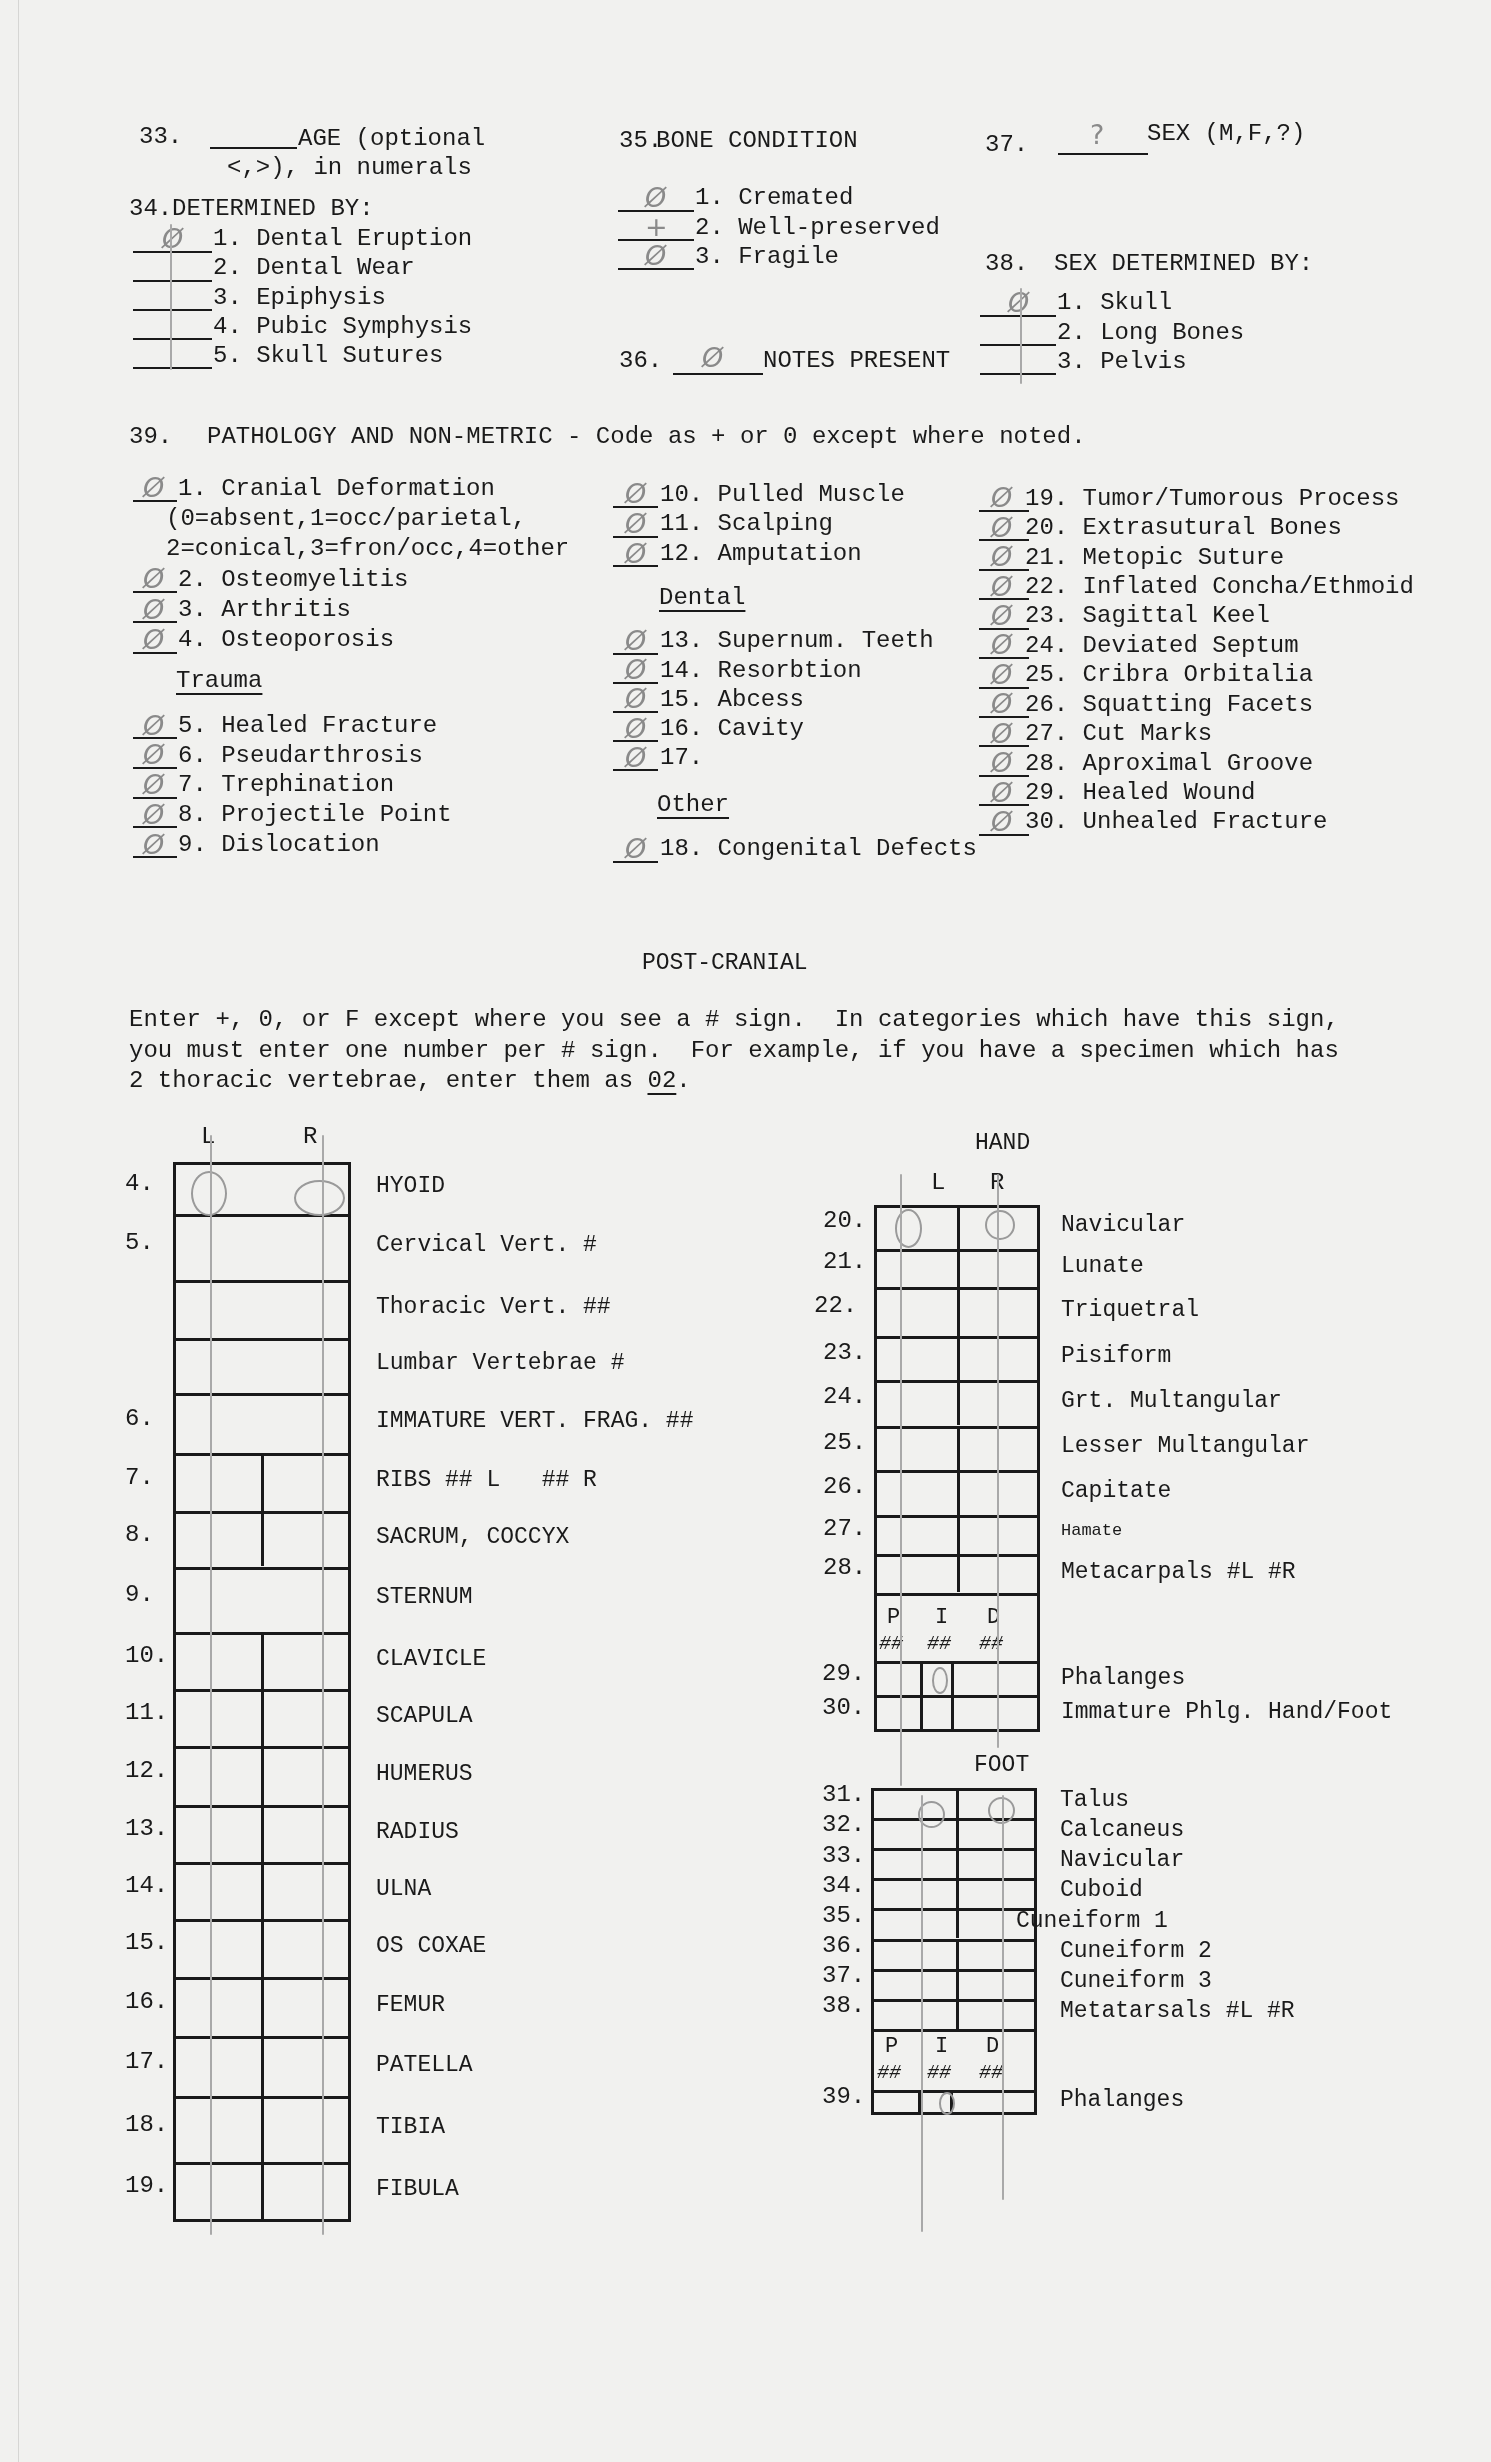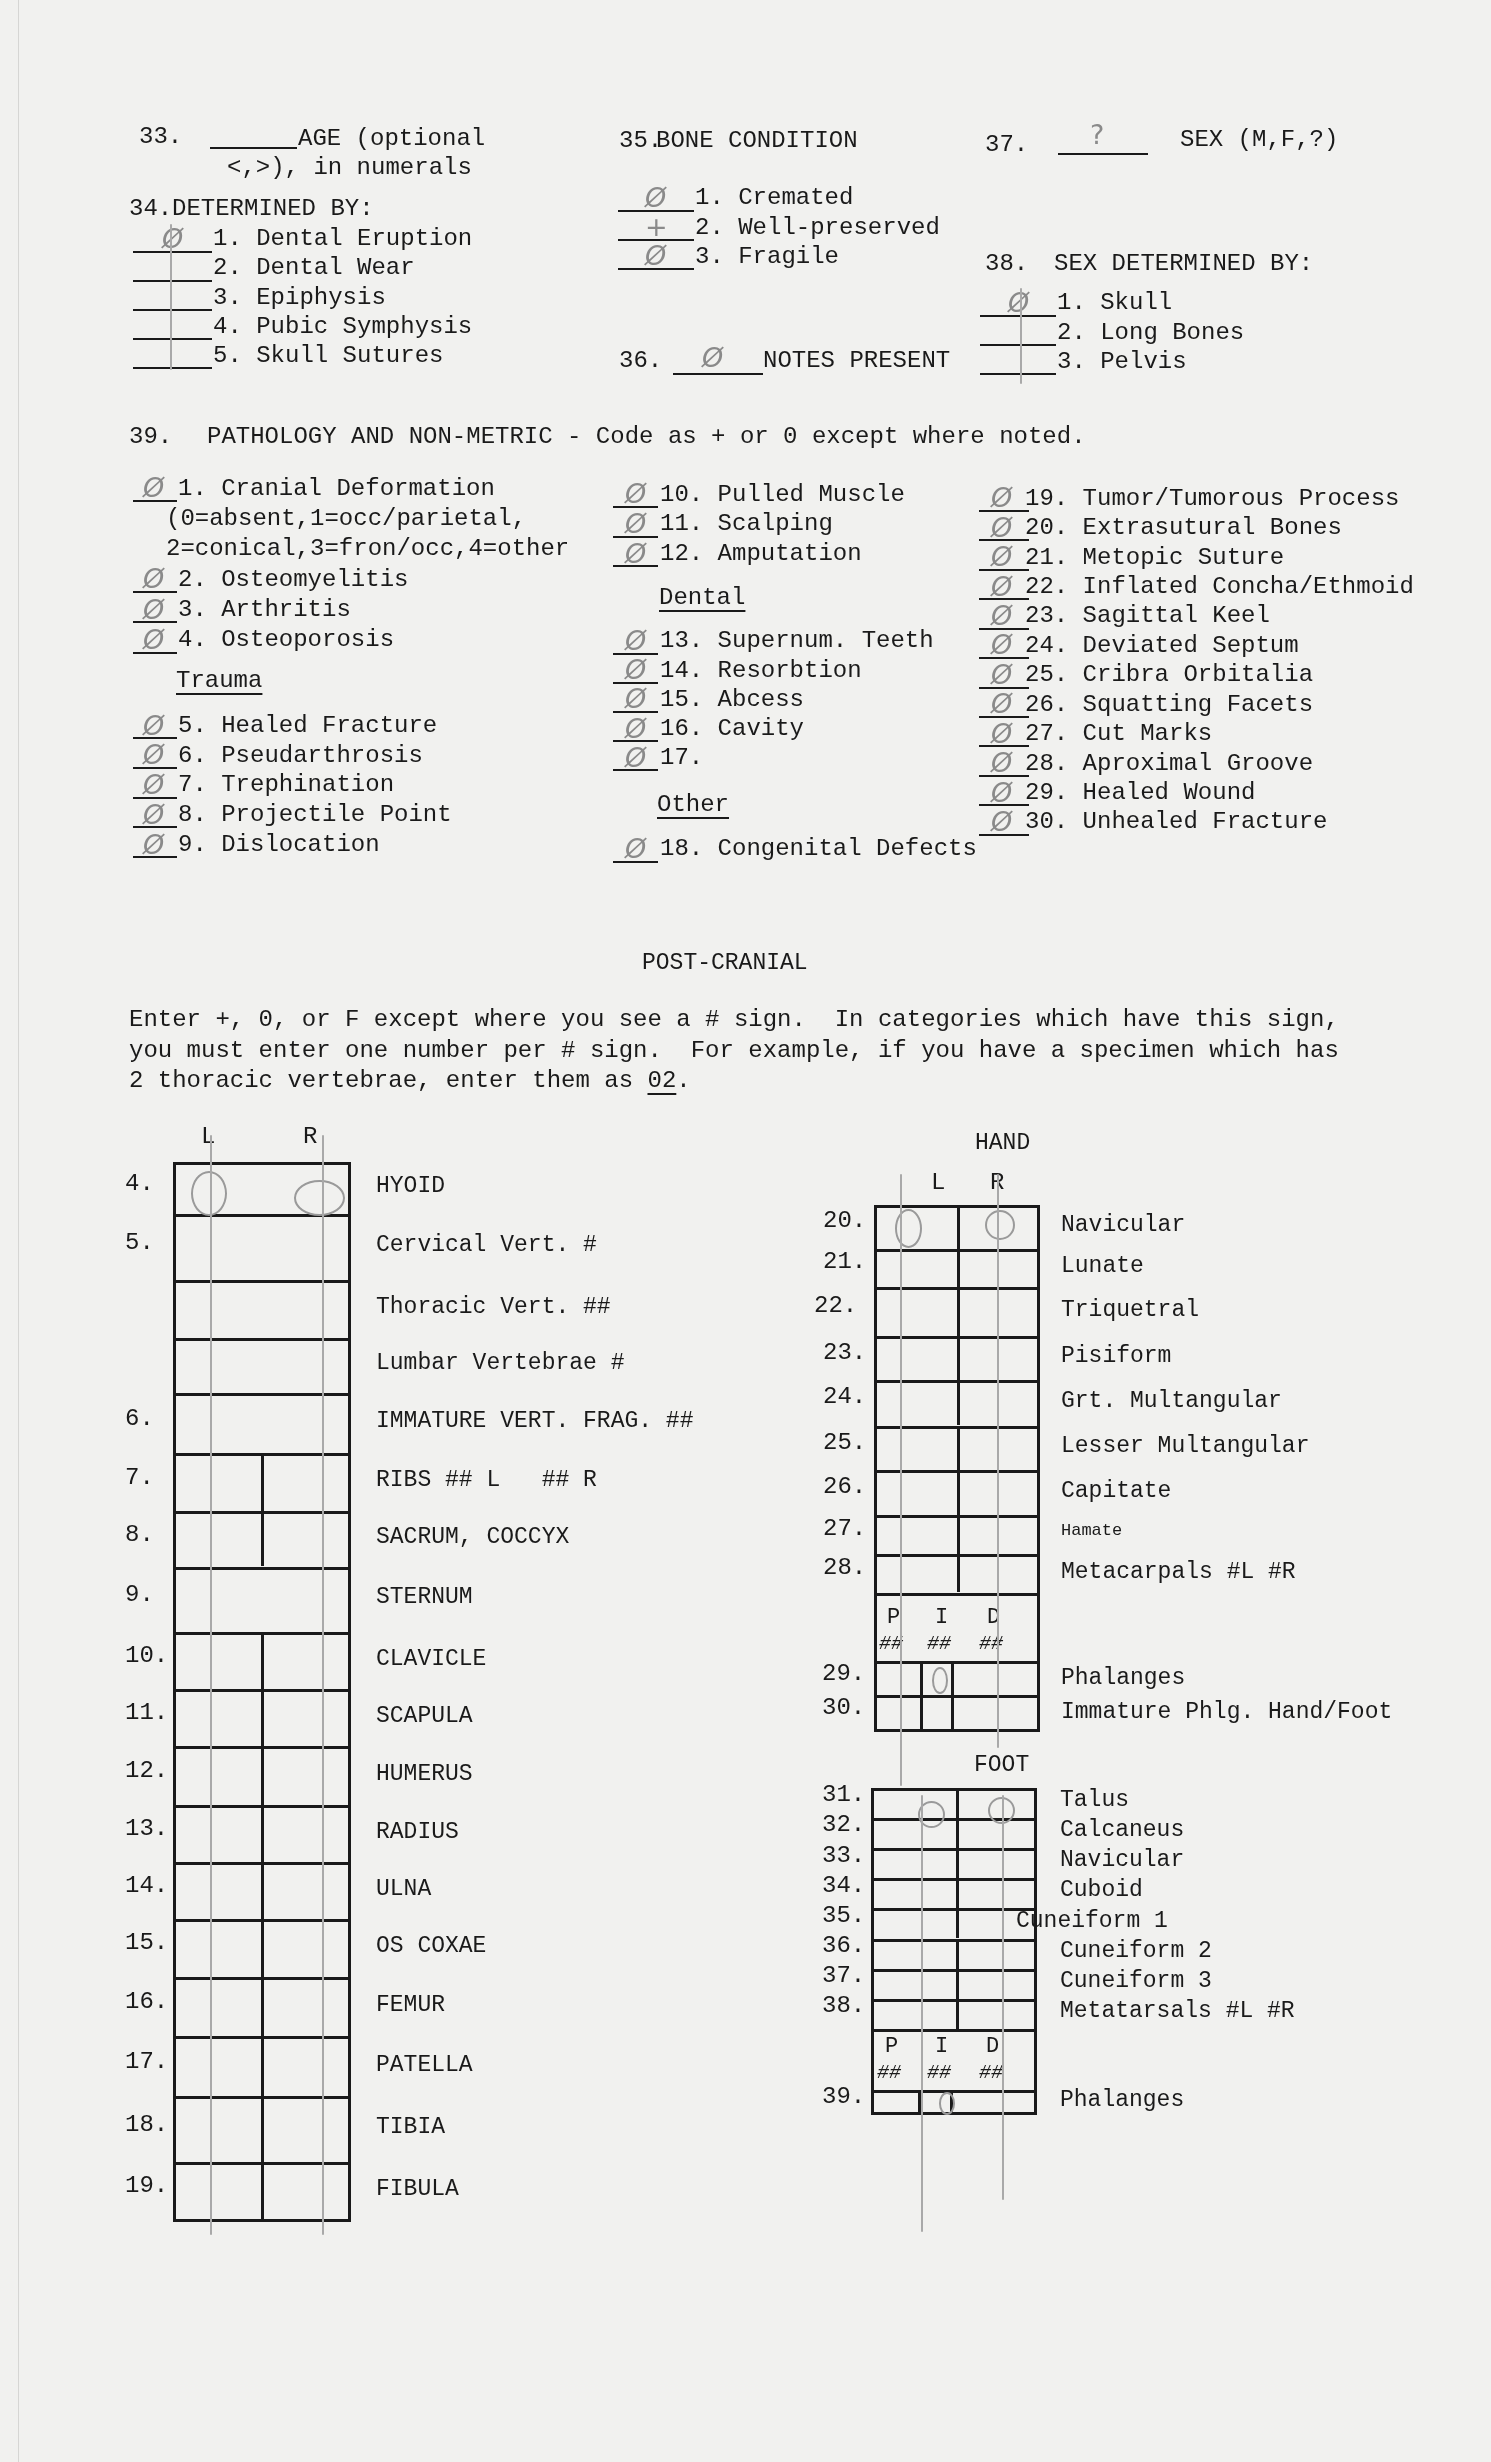--- a/index.html
+++ b/index.html
@@ -62,21 +62,21 @@
   </div>
 
 <div class="t" style="left:619px;top:349px;">36.</div>
 <div class="blank" style="left:673px;top:373px;width:90px;"></div>
 <div class="hw" style="left:702px;top:344px;">Ø</div>
 <div class="t" style="left:763px;top:349px;">NOTES PRESENT</div>
 
 <div class="t" style="left:985px;top:133px;">37.</div>
 <div class="blank" style="left:1058px;top:153px;width:90px;"></div>
 <div class="hw" style="left:1090px;top:121px;font-style:normal;">?</div>
-<div class="t" style="left:1147px;top:128px;margin-left:33px;">SEX (M,F,?)</div>
+<div class="t" style="left:1147px;top:122px;">SEX (M,F,?)</div>
 
 <div class="t" style="left:985px;top:252px;">38.</div>
 <div class="t" style="left:1054px;top:252px;">SEX DETERMINED BY:</div>
 <div id="q38-list">
     <div class="blank" style="left:980px;top:315px;width:76px;"></div>
     <div class="hw" style="left:1008px;top:289px;">Ø</div>
     <div class="t" style="left:1057px;top:291px;">1. Skull</div>
     <div class="blank" style="left:980px;top:344px;width:76px;"></div>
     <div class="t" style="left:1057px;top:321px;">2. Long Bones</div>
     <div class="blank" style="left:980px;top:373px;width:76px;"></div>

